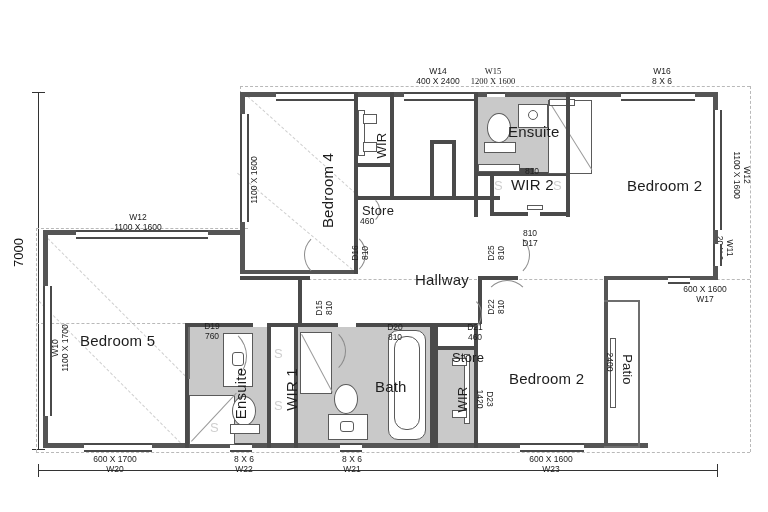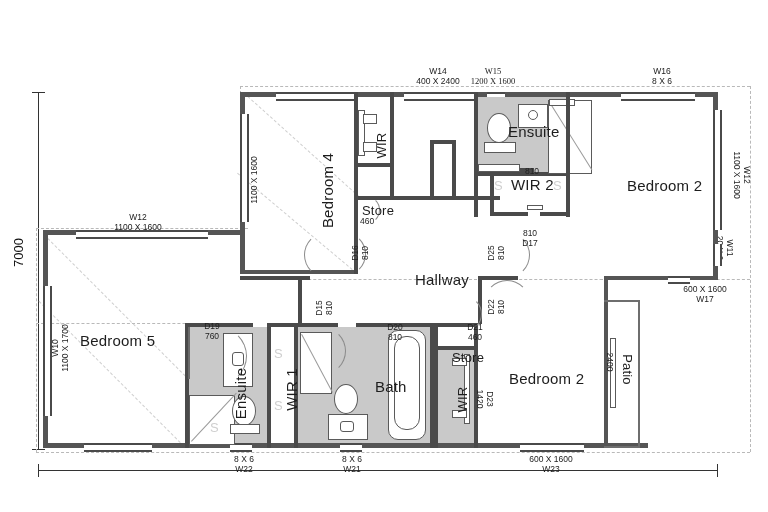--- a/index.html
+++ b/index.html
@@ -103,20 +103,24 @@
   </div>
   <div class="tag rot90cw" style="left:700px;top:238px;width:50px;">
     <div>W11</div>
     <div>20 X 6</div>
   </div>
   <div class="tag" style="left:680px;top:284px;width:50px;">
     <div>600 X 1600</div>
     <div>W17</div>
   </div>
 
+  <div class="tag" style="left:70px;top:454px;width:90px;">
+    <div>600 X 1700</div>
+    <div>W20</div>
+  </div>
   <div class="tag" style="left:222px;top:454px;width:44px;">
     <div>8 X 6</div>
     <div>W22</div>
   </div>
   <div class="tag" style="left:330px;top:454px;width:44px;">
     <div>8 X 6</div>
     <div>W21</div>
   </div>
   <div class="tag" style="left:506px;top:454px;width:90px;">
     <div>600 X 1600</div>

